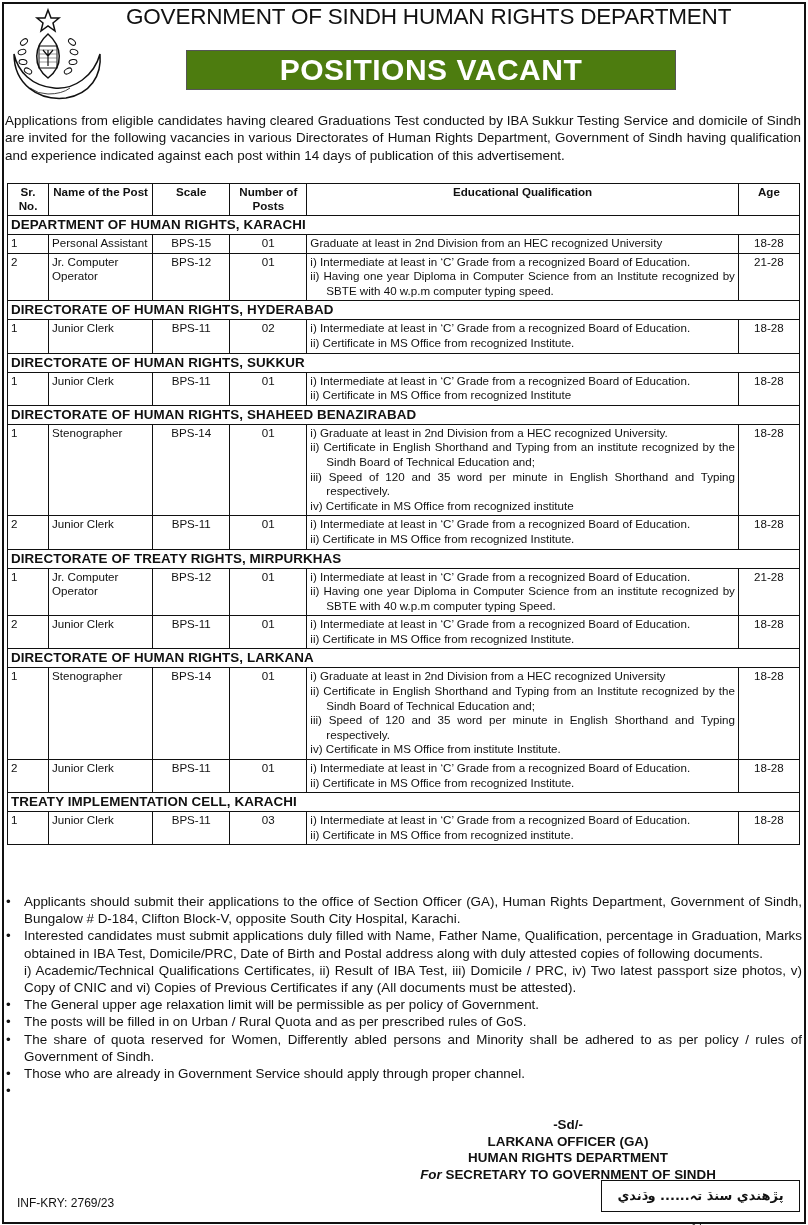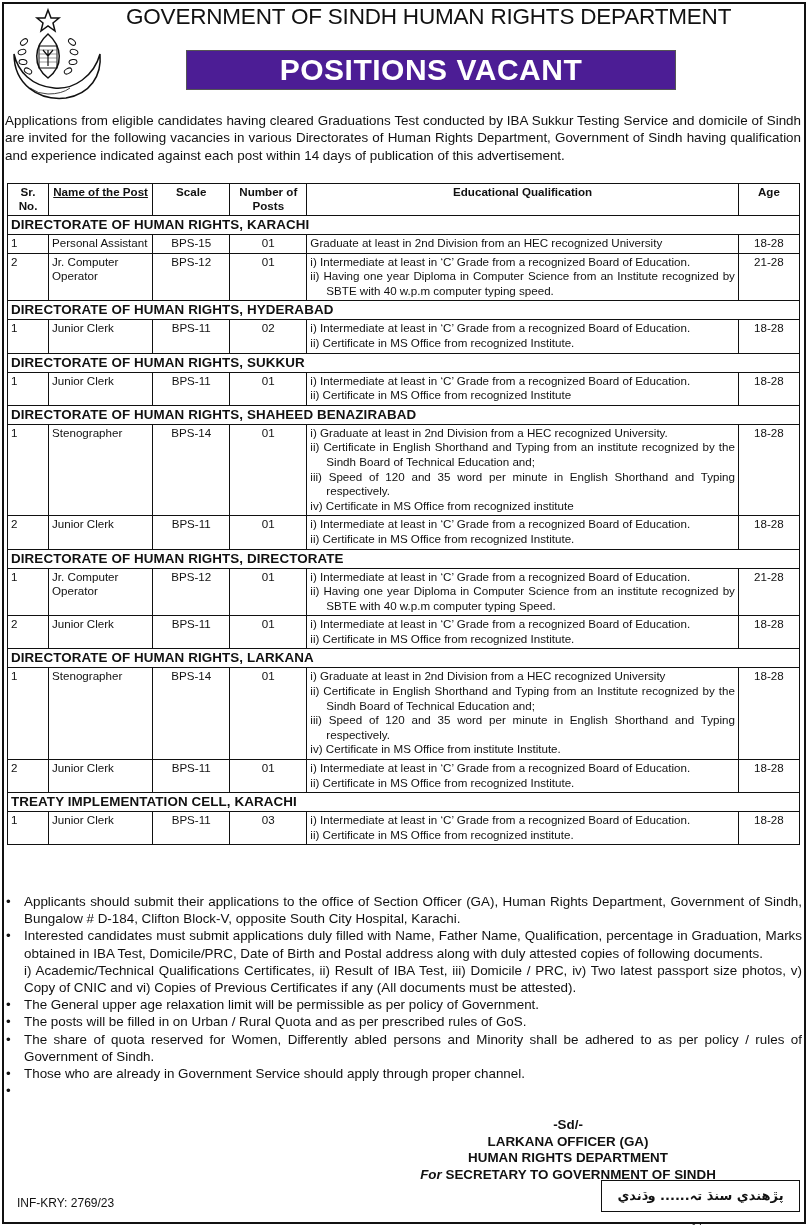--- a/index.html
+++ b/index.html
@@ -1,26 +1,26 @@
 <!DOCTYPE html>
 <html><head>
 <meta charset="utf-8">
 <style>
   html, body { margin: 0; padding: 0; background: #fff; }
   body { width: 808px; height: 1225px; position: relative; font-family: "Liberation Sans", sans-serif; color: #111; overflow: hidden; }
   .frame { position: absolute; left: 2px; top: 2px; width: 800px; height: 1218px; border: 2px solid #111; }
   .logo { position: absolute; left: 8px; top: 6px; width: 104px; height: 100px; }
   .dept-title { position: absolute; left: 126px; top: 4px; width: 670px; font-family: "Liberation Sans", sans-serif; font-weight: normal; font-size: 22.5px; letter-spacing: -0.2px; text-align: left; white-space: nowrap; }
-  .banner { position: absolute; left: 186px; top: 50px; width: 488px; height: 38px; background: #4c1d95; border: 1px solid #555; color: #fff; font-weight: bold; font-size: 30px; text-align: center; line-height: 38px; letter-spacing: 0.5px; }
+  .banner { position: absolute; left: 186px; top: 50px; width: 488px; height: 38px; background: #4d7c0f; border: 1px solid #555; color: #fff; font-weight: bold; font-size: 30px; text-align: center; line-height: 38px; letter-spacing: 0.5px; }
   .intro { position: absolute; left: 5px; top: 112px; width: 796px; font-size: 13.4px; line-height: 17.3px; text-align: justify; }
   table.vac { position: absolute; left: 7px; top: 183px; width: 793px; border-collapse: collapse; font-size: 11.6px; line-height: 14.6px; }
   table.vac td, table.vac th { border: 1px solid #111; vertical-align: top; padding: 1px 3px 2px 3px; }
   table.vac th { font-weight: bold; text-align: center; line-height: 14px; font-size: 11.6px; }
   .c-sr { width: 34px; }
-  .c-name { width: 97px; text-decoration: underline; }
+  .c-name { width: 97px; }
   .c-scale { width: 70px; }
   .c-num { width: 70px; }
   .c-qual { width: 424px; }
   .c-age { width: 54px; }
   td.section { font-weight: bold; font-size: 13.4px; padding: 1px 2px; letter-spacing: 0.1px; line-height: 15px; }
   td.name { font-weight: normal; }
   td.scale, td.num, td.age { text-align: center; }
   .q-item { display: block; text-align: justify; padding-left: 16px; text-indent: -16px; }
   .notes { position: absolute; left: 10px; top: 893px; width: 792px; font-size: 13.4px; line-height: 17.2px; margin: 0; padding: 0; list-style: none; }
   .notes li { position: relative; padding-left: 14px; text-align: justify; }
@@ -72,21 +72,21 @@
       <th class="c-sr">Sr. No.</th>
       <th class="c-name">Name of the Post</th>
       <th class="c-scale">Scale</th>
       <th class="c-num">Number of Posts</th>
       <th class="c-qual">Educational Qualification</th>
       <th class="c-age">Age</th>
     </tr>
   </thead>
   <tbody id="vac-body">
       <tr>
-        <td colspan="6" class="section">DIRECTORATE OF HUMAN RIGHTS, KARACHI</td>
+        <td colspan="6" class="section">DEPARTMENT OF HUMAN RIGHTS, KARACHI</td>
       </tr>
       <tr>
         <td>1</td>
         <td class="name">Personal Assistant</td>
         <td class="scale">BPS-15</td>
         <td class="num">01</td>
         <td class="qual">
           <span class="" style="display: block;">Graduate at least in 2nd Division from an HEC recognized University</span>
         </td>
         <td class="age">18-28</td>
@@ -151,21 +151,21 @@
         <td class="name">Junior Clerk</td>
         <td class="scale">BPS-11</td>
         <td class="num">01</td>
         <td class="qual">
           <span class="q-item" style="display: block;">i) Intermediate at least in ‘C’ Grade from a recognized Board of Education.</span>
           <span class="q-item" style="display: block;">ii) Certificate in MS Office from recognized Institute.</span>
         </td>
         <td class="age">18-28</td>
       </tr>
       <tr>
-        <td colspan="6" class="section">DIRECTORATE OF HUMAN RIGHTS, DIRECTORATE</td>
+        <td colspan="6" class="section">DIRECTORATE OF TREATY RIGHTS, MIRPURKHAS</td>
       </tr>
       <tr>
         <td>1</td>
         <td class="name">Jr. Computer Operator</td>
         <td class="scale">BPS-12</td>
         <td class="num">01</td>
         <td class="qual">
           <span class="q-item" style="display: block;">i) Intermediate at least in ‘C’ Grade from a recognized Board of Education.</span>
           <span class="q-item" style="display: block;">ii) Having one year Diploma in Computer Science from an institute recognized by SBTE with 40 w.p.m computer typing Speed.</span>
         </td>

